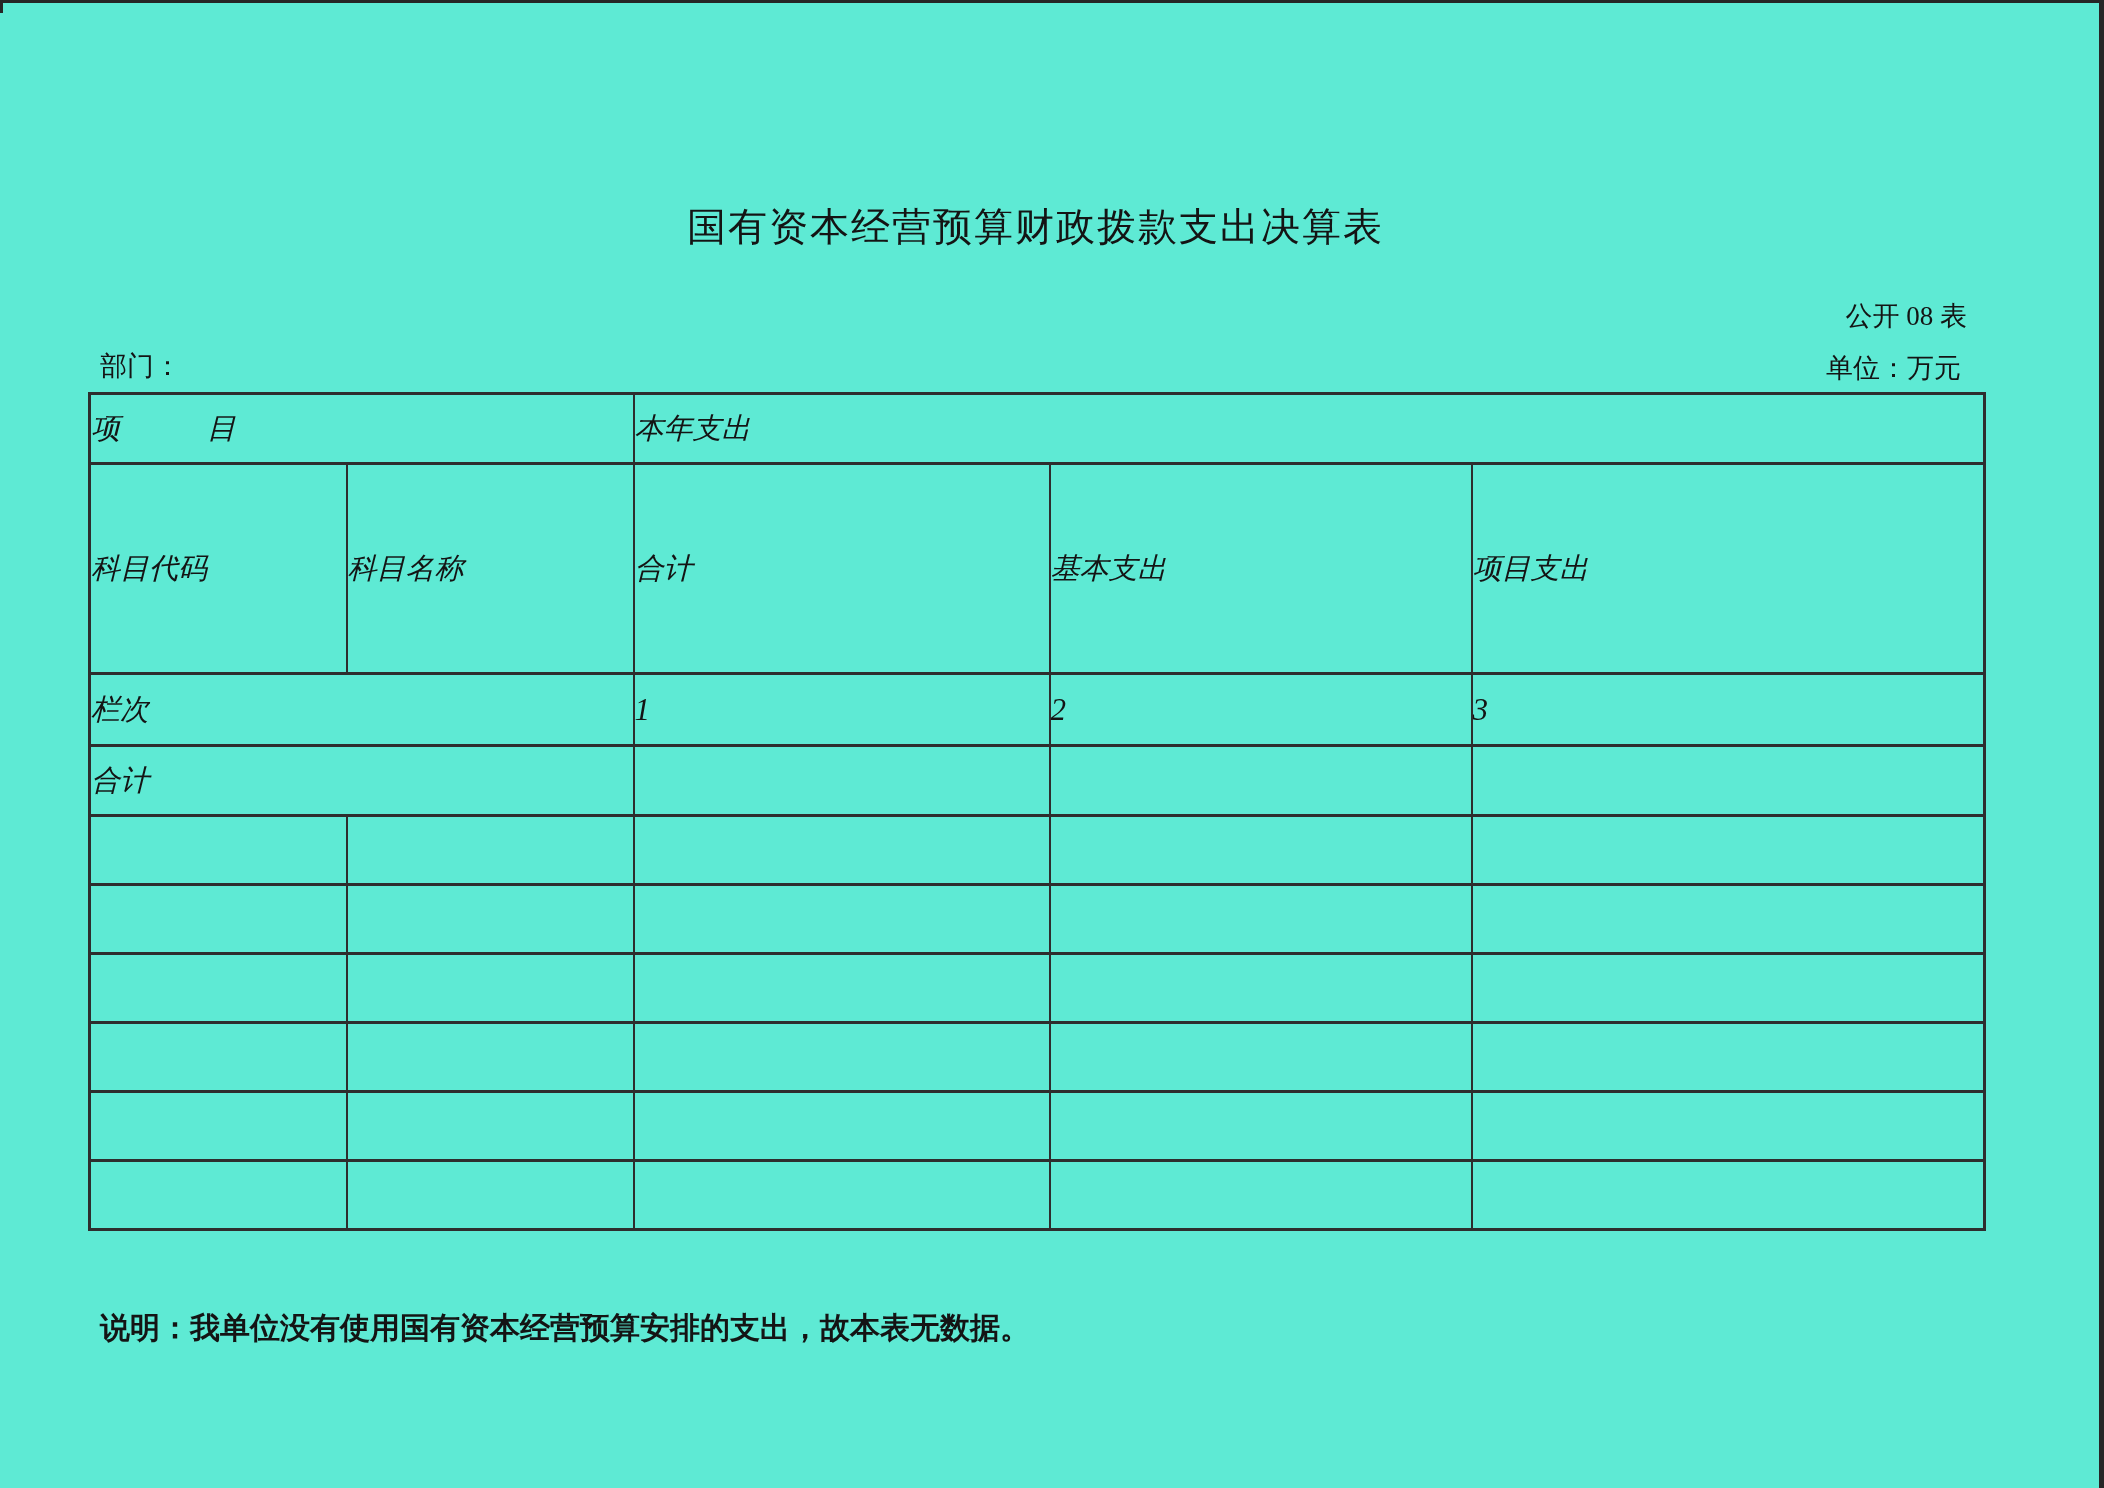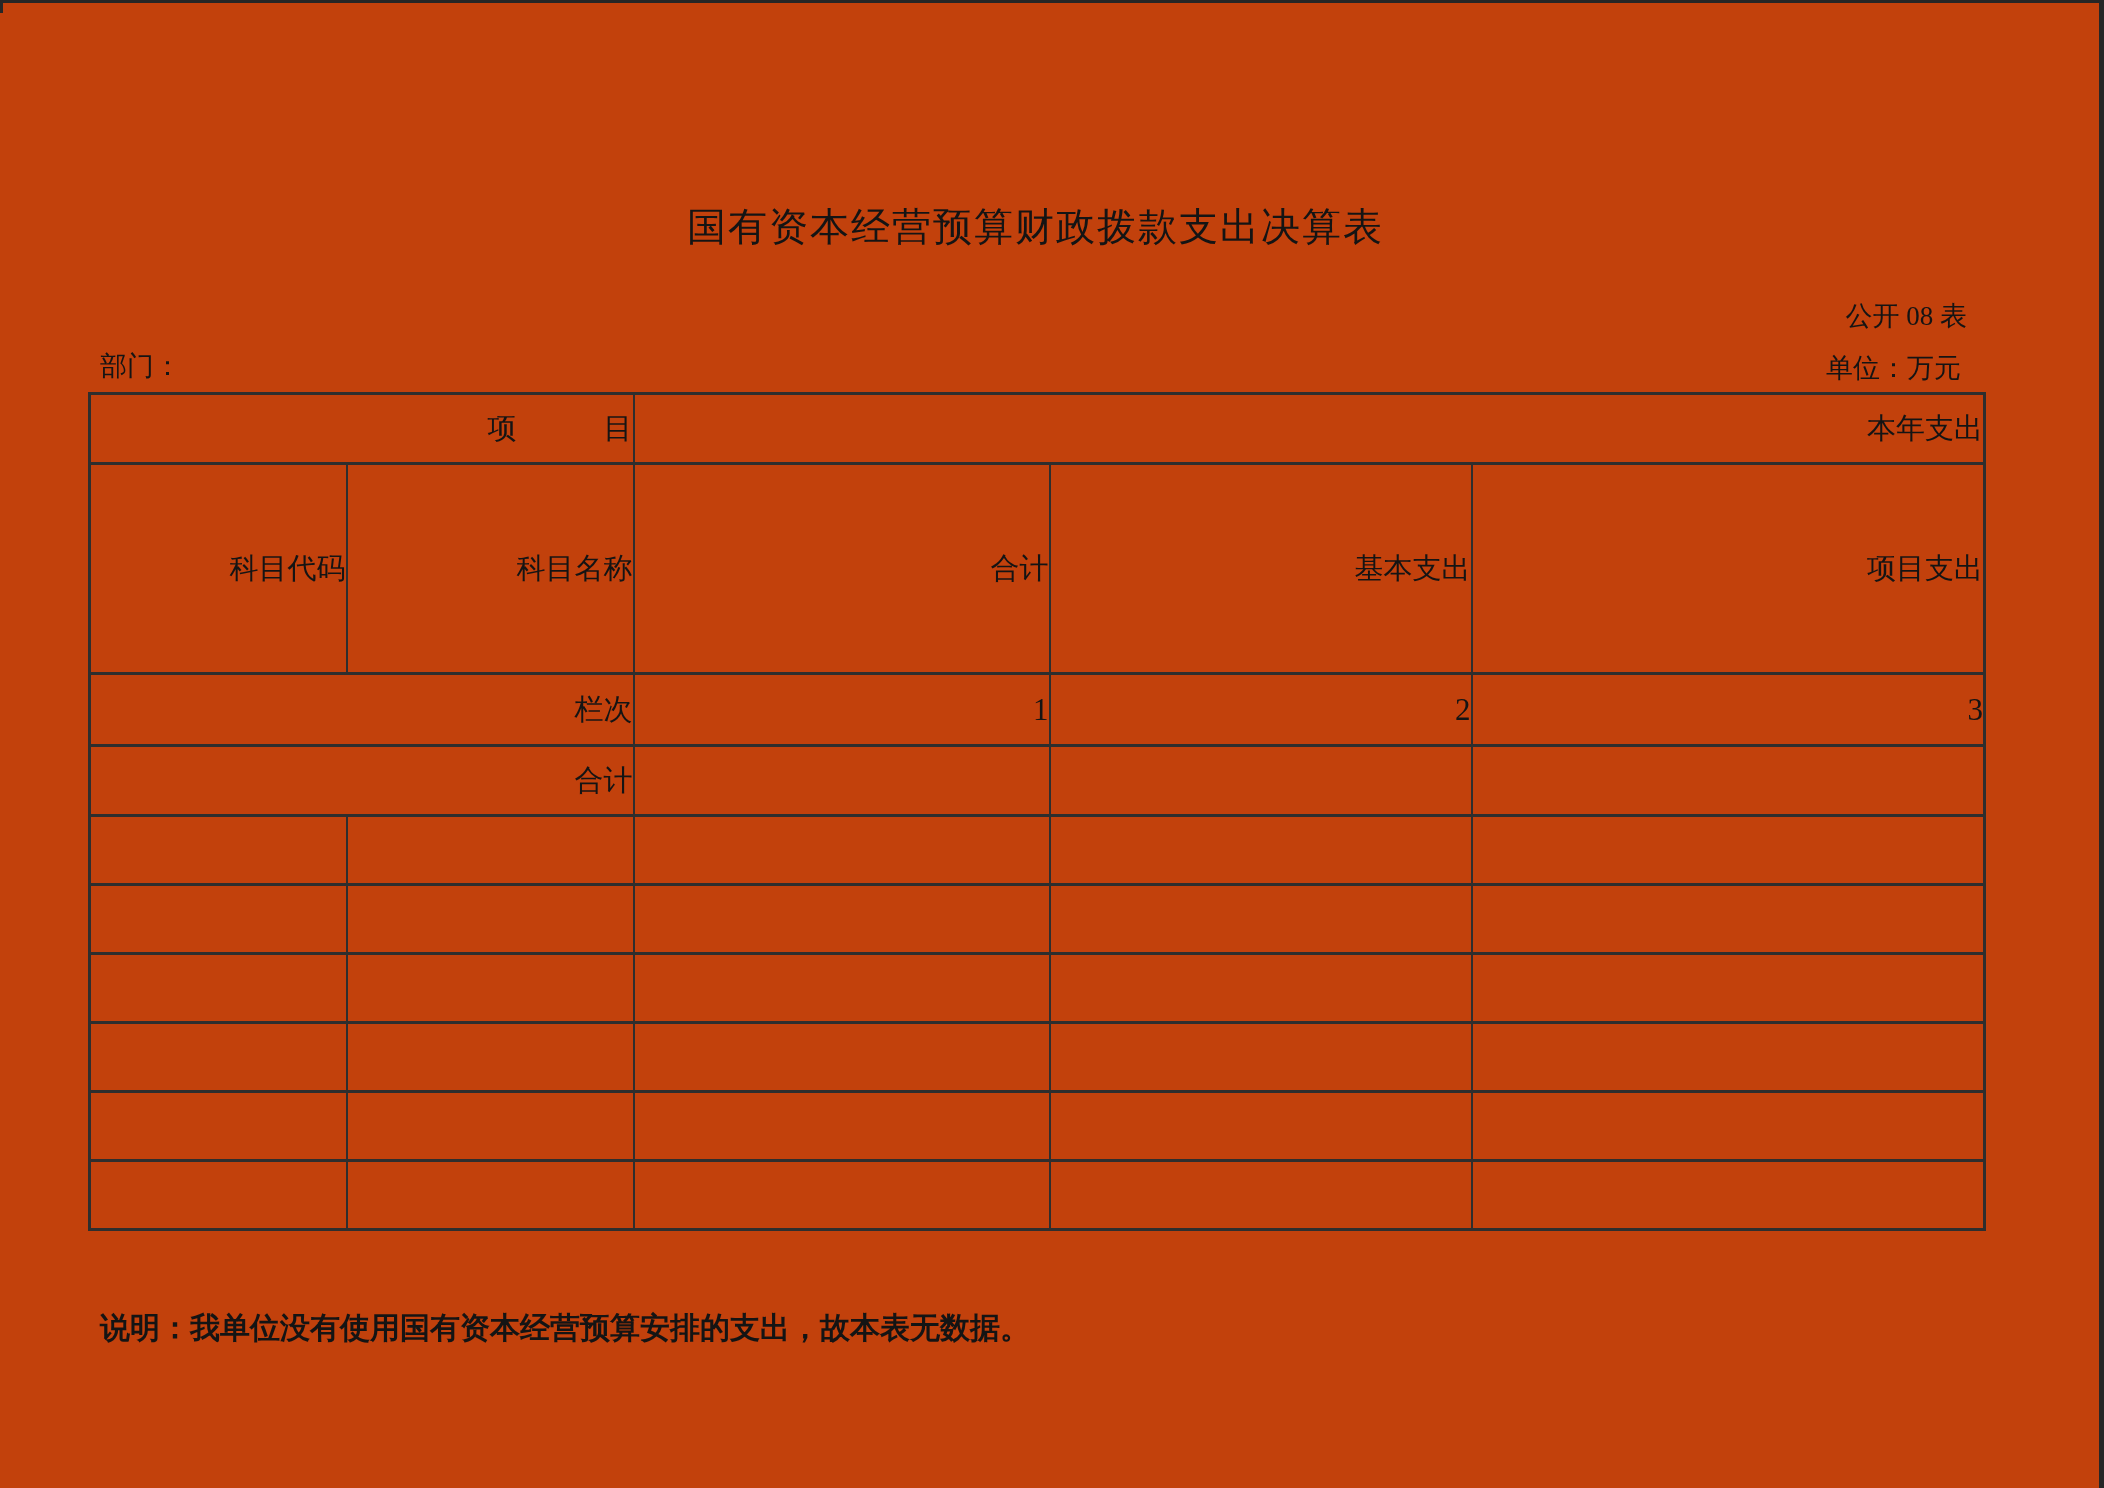--- a/index.html
+++ b/index.html
@@ -1,21 +1,21 @@
 <!DOCTYPE html>
 <html><head>
 <meta charset="utf-8">
 <style>
   * { margin: 0; padding: 0; box-sizing: border-box; }
   html, body { background: #ffffff; }
   .page {
     position: relative;
     width: 2104px;
     height: 1488px;
-    background: #c2410c;
+    background: #5eead4;
     color: #141414;
     font-family: "Liberation Serif", "DejaVu Serif", serif;
     overflow: hidden;
   }
   
   .edge-top    { position: absolute; top: 0; left: 0; width: 2104px; height: 3px; background: #262626; }
   .edge-right  { position: absolute; top: 0; right: 0; width: 5px; height: 1488px; background: #262626; }
   .edge-corner { position: absolute; top: 0; left: 0; width: 3px; height: 13px; background: #262626; }
 
   .title {
@@ -54,24 +54,25 @@
     width: 1895px;
     border-collapse: collapse;
     table-layout: fixed;
     border: 3px solid #2e2e2e;
     font-size: 29px;
   }
   .grid td {
     border: 2px solid #2e2e2e;
     border-top-width: 3px;
     border-bottom-width: 3px;
-    text-align: right;
+    text-align: left;
     vertical-align: middle;
     padding: 0;
     overflow: hidden;
+    font-style: italic;
   }
   .r-group { height: 70px; }
   .r-cols  { height: 210px; }
   .r-index { height: 72px; }
   .r-index td { font-size: 31px; }
   .r-index td.cn { font-size: 29px; }
   .r-total { height: 70px; }
   .r-empty { height: 69px; }
 
   .note {

